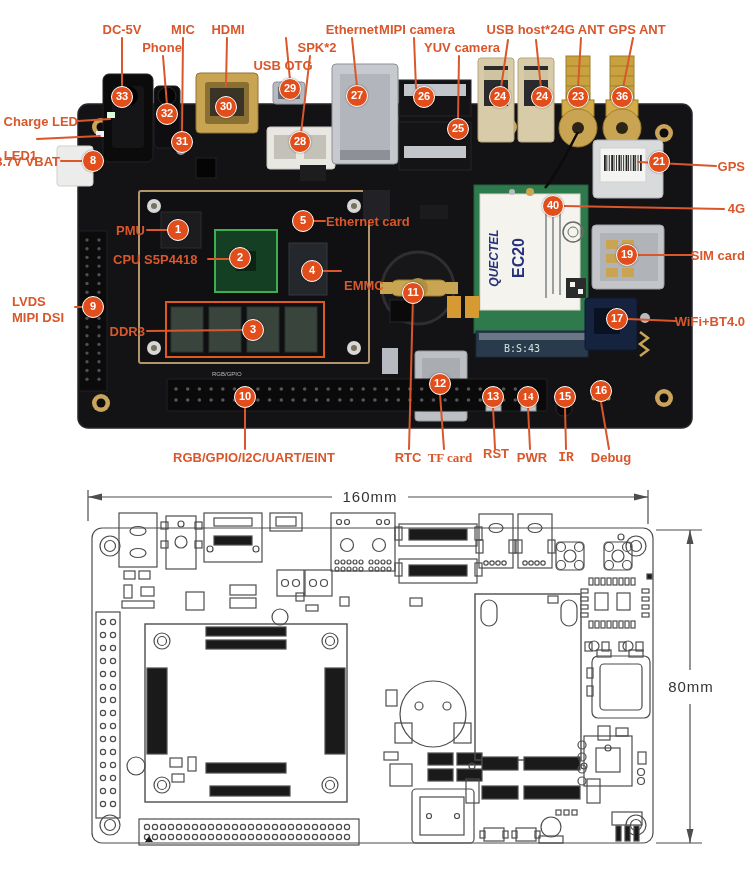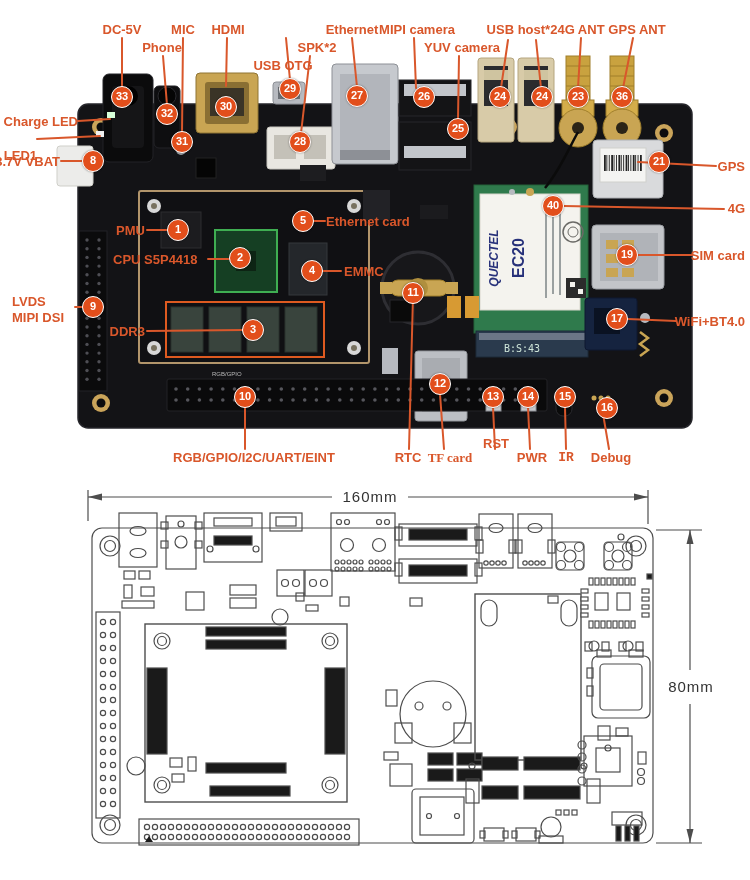--- a/index.html
+++ b/index.html
@@ -785,46 +785,46 @@
       <div class="plabel mid" style="left: 462px; top: 40px;">YUV camera</div>
       <div class="plabel end" style="left: 78px; top: 114px;">Charge LED</div>
       <div class="plabel end" style="left: 37px; top: 148px;">LED1</div>
       <div class="plabel end" style="left: 60px; top: 154px;">3.7V VBAT</div>
       <div class="plabel start" style="left: 12px; top: 294px;">LVDS</div>
       <div class="plabel start" style="left: 12px; top: 310px;">MIPI DSI</div>
       <div class="plabel end" style="left: 145px; top: 223px;">PMU</div>
       <div class="plabel start" style="left: 113px; top: 252px;">CPU S5P4418</div>
       <div class="plabel end" style="left: 145px; top: 324px;">DDR3</div>
       <div class="plabel start" style="left: 326px; top: 214px;">Ethernet card</div>
-      <div class="plabel start" style="left: 344px; top: 264px;">EMMC</div>
+      <div class="plabel start" style="left: 344px; top: 278px;">EMMC</div>
       <div class="plabel end" style="left: 745px; top: 159px;">GPS</div>
       <div class="plabel end" style="left: 745px; top: 201px;">4G</div>
       <div class="plabel end" style="left: 745px; top: 248px;">SIM card</div>
       <div class="plabel end" style="left: 745px; top: 314px;">WiFi+BT4.0</div>
       <div class="plabel mid" style="left: 254px; top: 450px;">RGB/GPIO/I2C/UART/EINT</div>
       <div class="plabel mid" style="left: 408px; top: 450px;">RTC</div>
       <div class="plabel mid" style="left: 450px; top: 450px; font-family: Liberation Serif, serif;">TF card</div>
-      <div class="plabel mid" style="left: 496px; top: 436px;">RST</div>
+      <div class="plabel mid" style="left: 496px; top: 446px;">RST</div>
       <div class="plabel mid" style="left: 532px; top: 450px;">PWR</div>
       <div class="plabel mid" style="left: 566px; top: 450px; font-family: Liberation Mono, monospace;">IR</div>
       <div class="plabel mid" style="left: 611px; top: 450px;">Debug</div>
       <div class="callout" style="left: 167px; top: 219px;">1</div>
       <div class="callout" style="left: 229px; top: 247px;">2</div>
       <div class="callout" style="left: 242px; top: 319px;">3</div>
       <div class="callout" style="left: 301px; top: 260px;">4</div>
       <div class="callout" style="left: 292px; top: 210px;">5</div>
       <div class="callout" style="left: 82px; top: 150px;">8</div>
       <div class="callout" style="left: 82px; top: 296px;">9</div>
       <div class="callout" style="left: 234px; top: 386px;">10</div>
       <div class="callout" style="left: 402px; top: 275px; margin-top: 7px;">11</div>
       <div class="callout" style="left: 429px; top: 373px;">12</div>
       <div class="callout" style="left: 482px; top: 386px;">13</div>
-      <div class="callout" style="left: 517px; top: 386px;">14</div>
+      <div class="callout" style="left: 517px; top: 386px; font-family: Liberation Serif, serif;">14</div>
       <div class="callout" style="left: 554px; top: 386px;">15</div>
-      <div class="callout" style="left: 590px; top: 397px; margin-left: 6px;">16</div>
+      <div class="callout" style="left: 590px; top: 380px;">16</div>
       <div class="callout" style="left: 606px; top: 308px;">17</div>
       <div class="callout" style="left: 616px; top: 244px;">19</div>
       <div class="callout" style="left: 542px; top: 195px;">40</div>
       <div class="callout" style="left: 648px; top: 151px;">21</div>
       <div class="callout" style="left: 611px; top: 86px;">36</div>
       <div class="callout" style="left: 567px; top: 86px;">23</div>
       <div class="callout" style="left: 489px; top: 86px;">24</div>
       <div class="callout" style="left: 531px; top: 86px;">24</div>
       <div class="callout" style="left: 447px; top: 118px;">25</div>
       <div class="callout" style="left: 405px; top: 86px; margin-left: 8px;">26</div>

